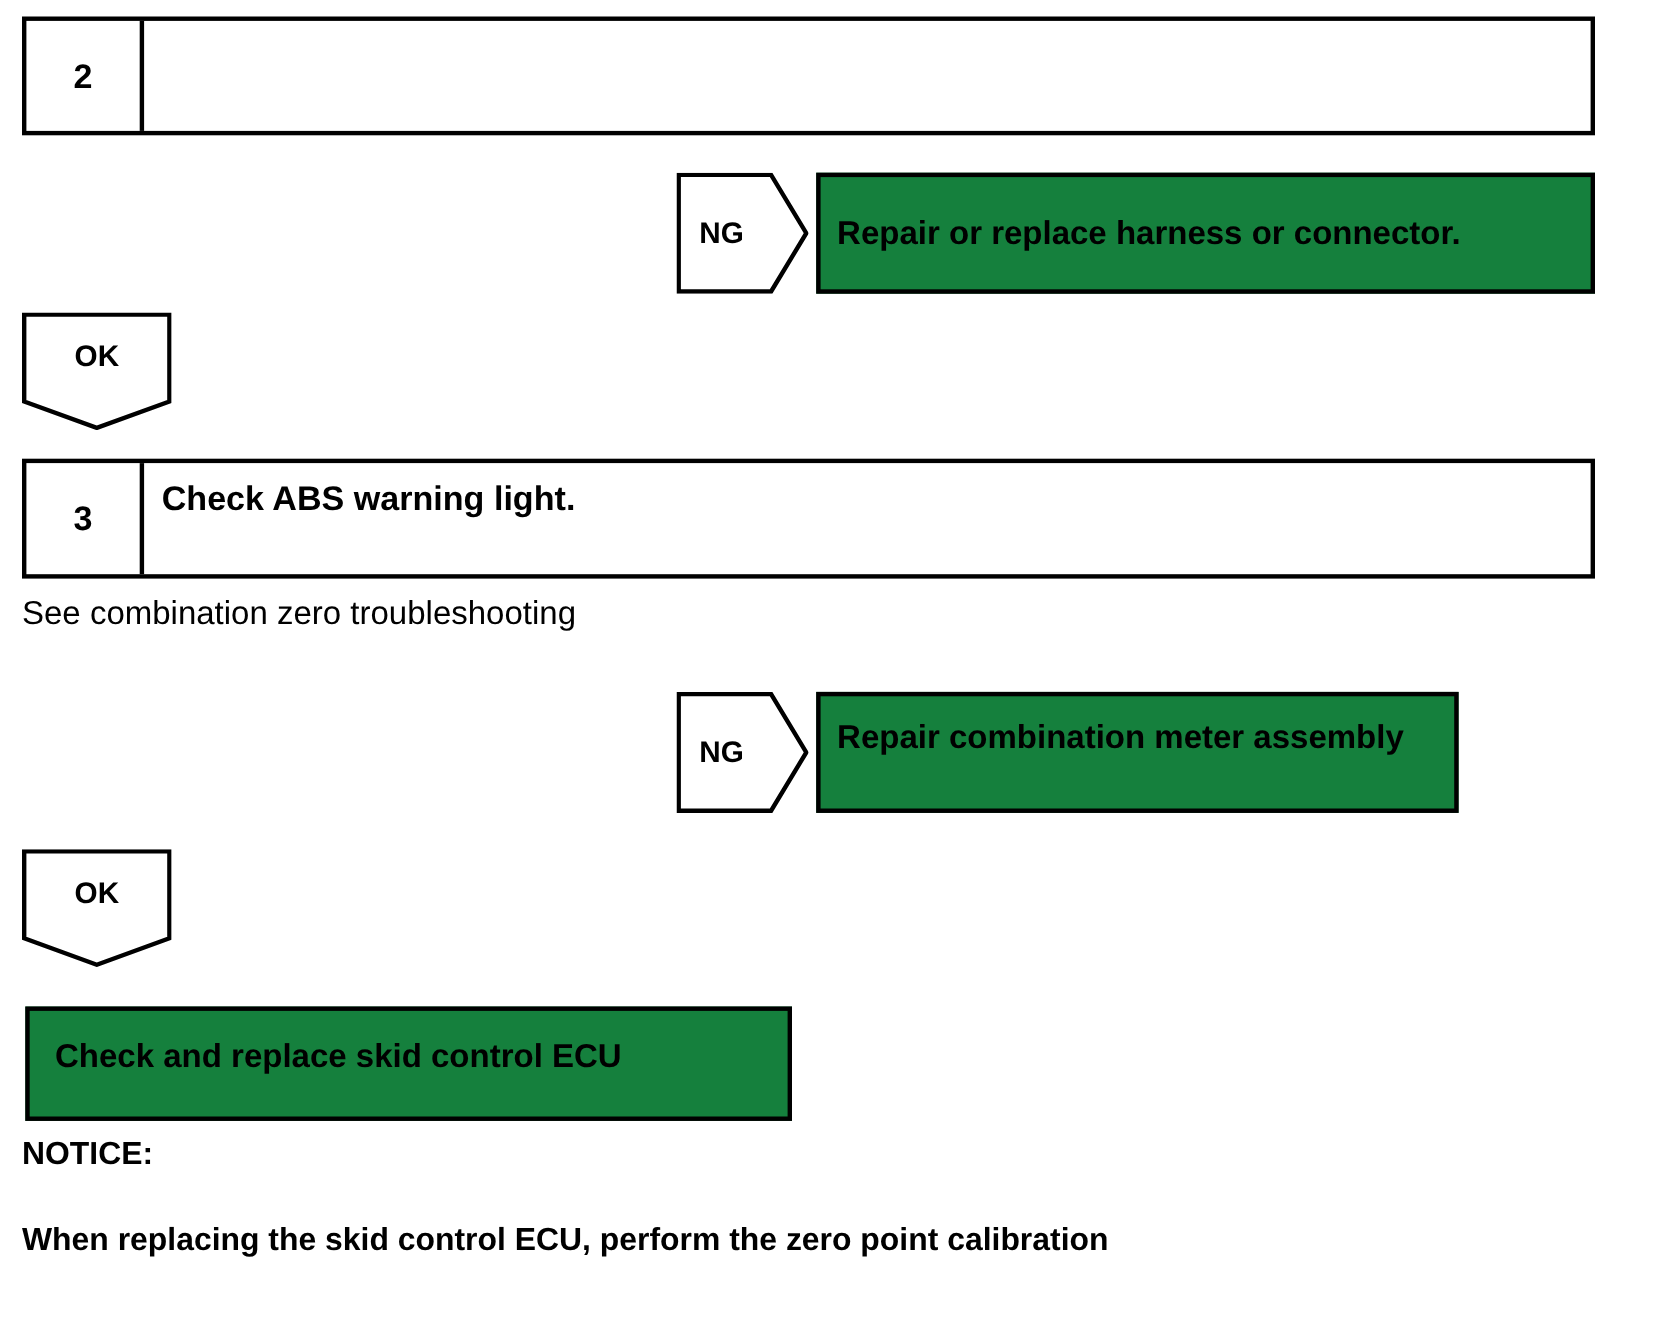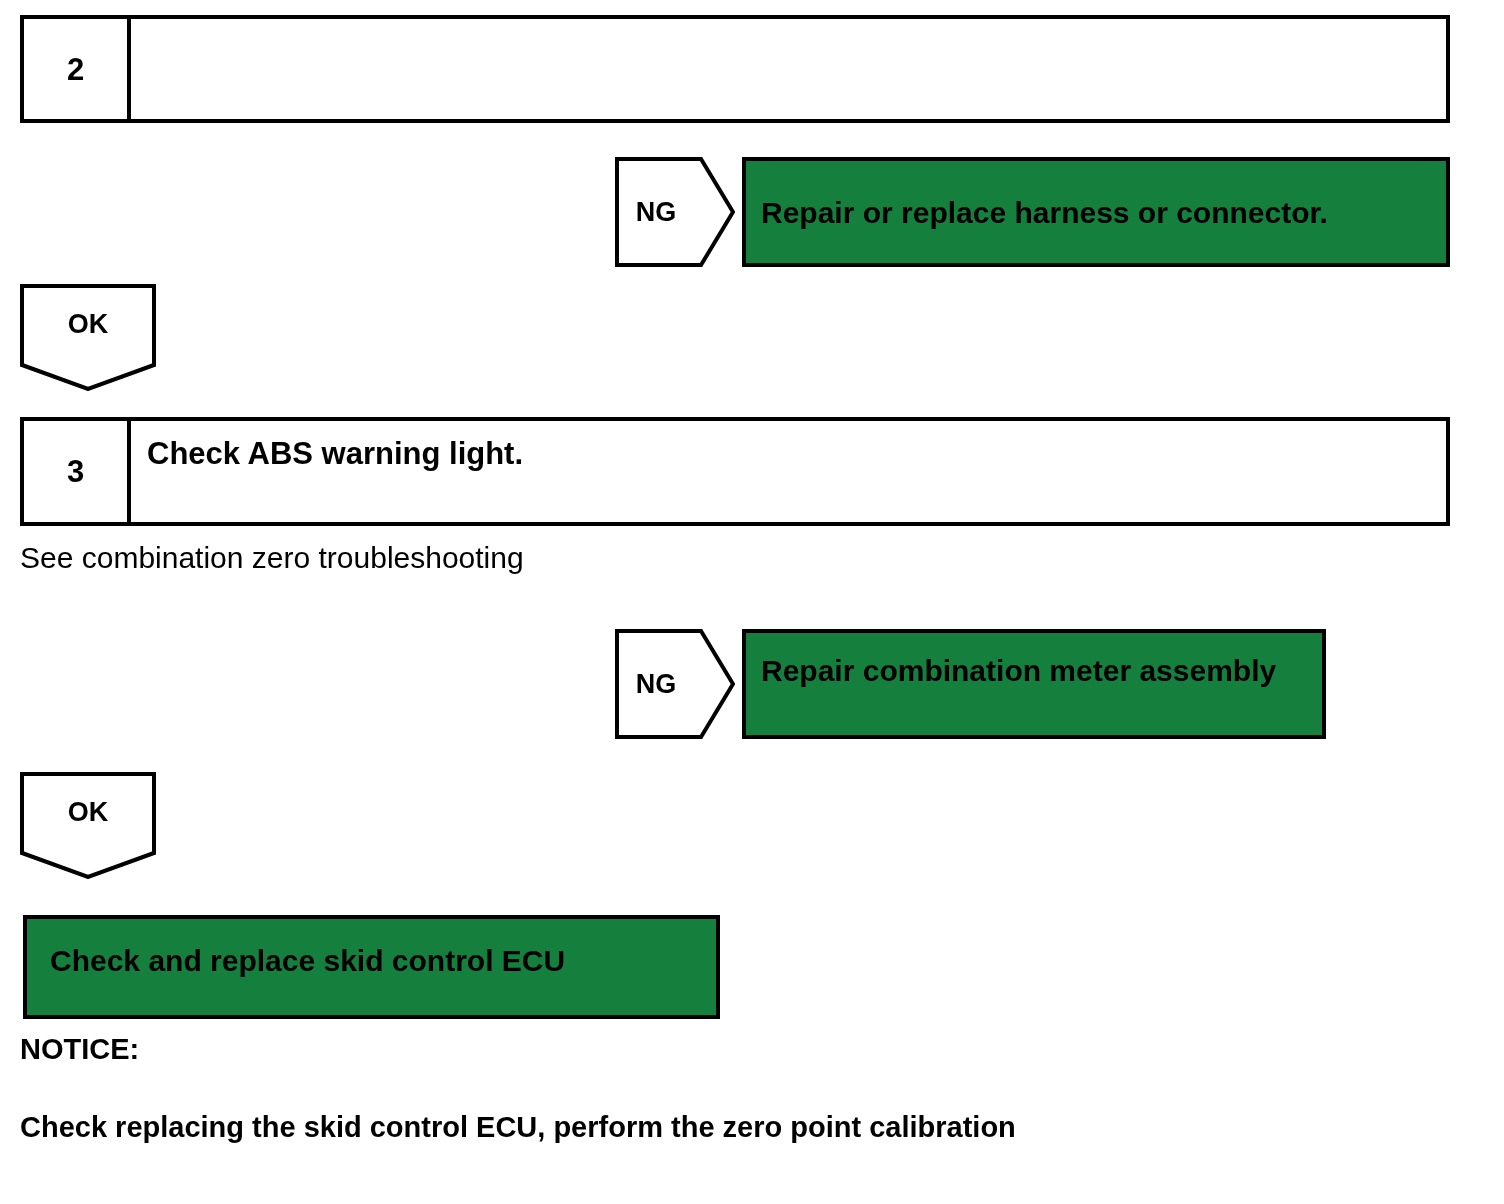--- a/index.html
+++ b/index.html
@@ -177,15 +177,15 @@
       <polygon points="2,2 134,2 134,81 68,105 2,81" fill="#ffffff" stroke="#000000" stroke-width="4" stroke-linejoin="miter"></polygon>
     </svg>
     <div class="ok-label">OK</div>
   </div>
 
   <div class="plain-box" style="left:23px; top:915px; width:697px; height:104px;">
     <div class="plain-text" style="left:23px; top:26px;">Check and replace skid control ECU</div>
   </div>
 
   <div class="notice-line" style="left:20px; top:1018px;margin-top:17px;">NOTICE:</div>
-  <div class="notice-line" style="left:20px; top:1113px;">Check replacing the skid control ECU, perform the zero point calibration</div>
+  <div class="notice-line" style="left:20px; top:1113px;">When replacing the skid control ECU, perform the zero point calibration</div>
 
 </div>
 
 </body></html>

